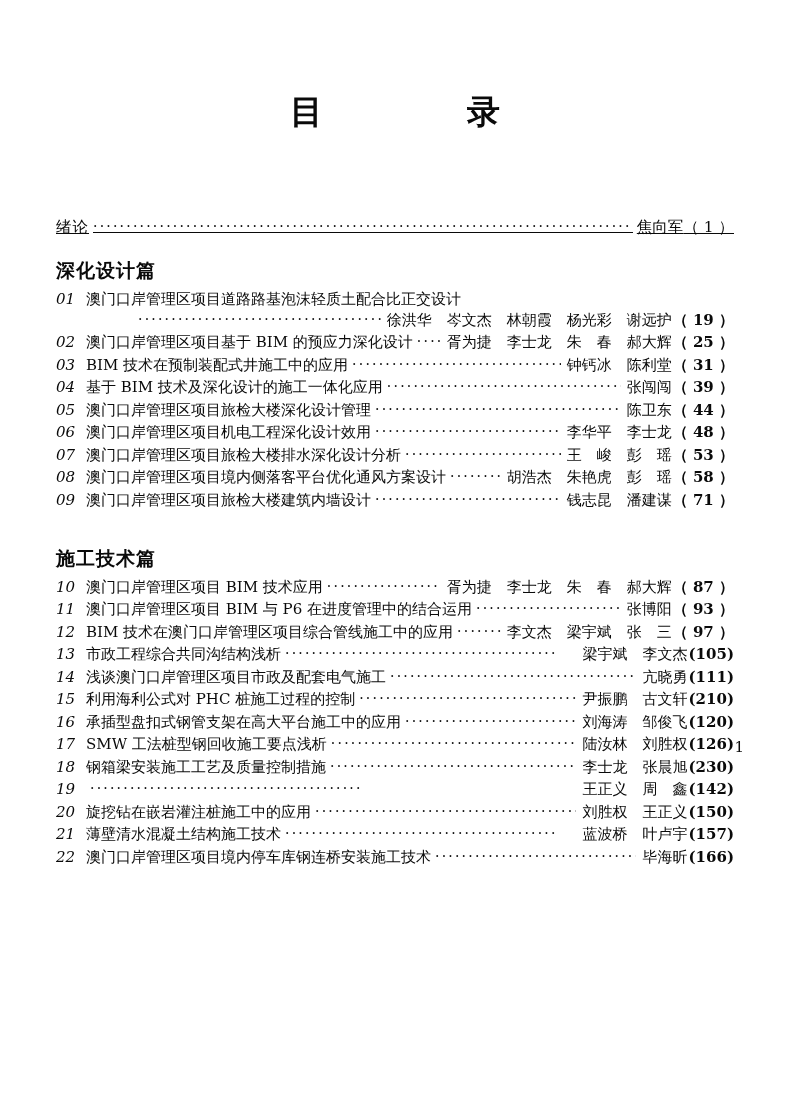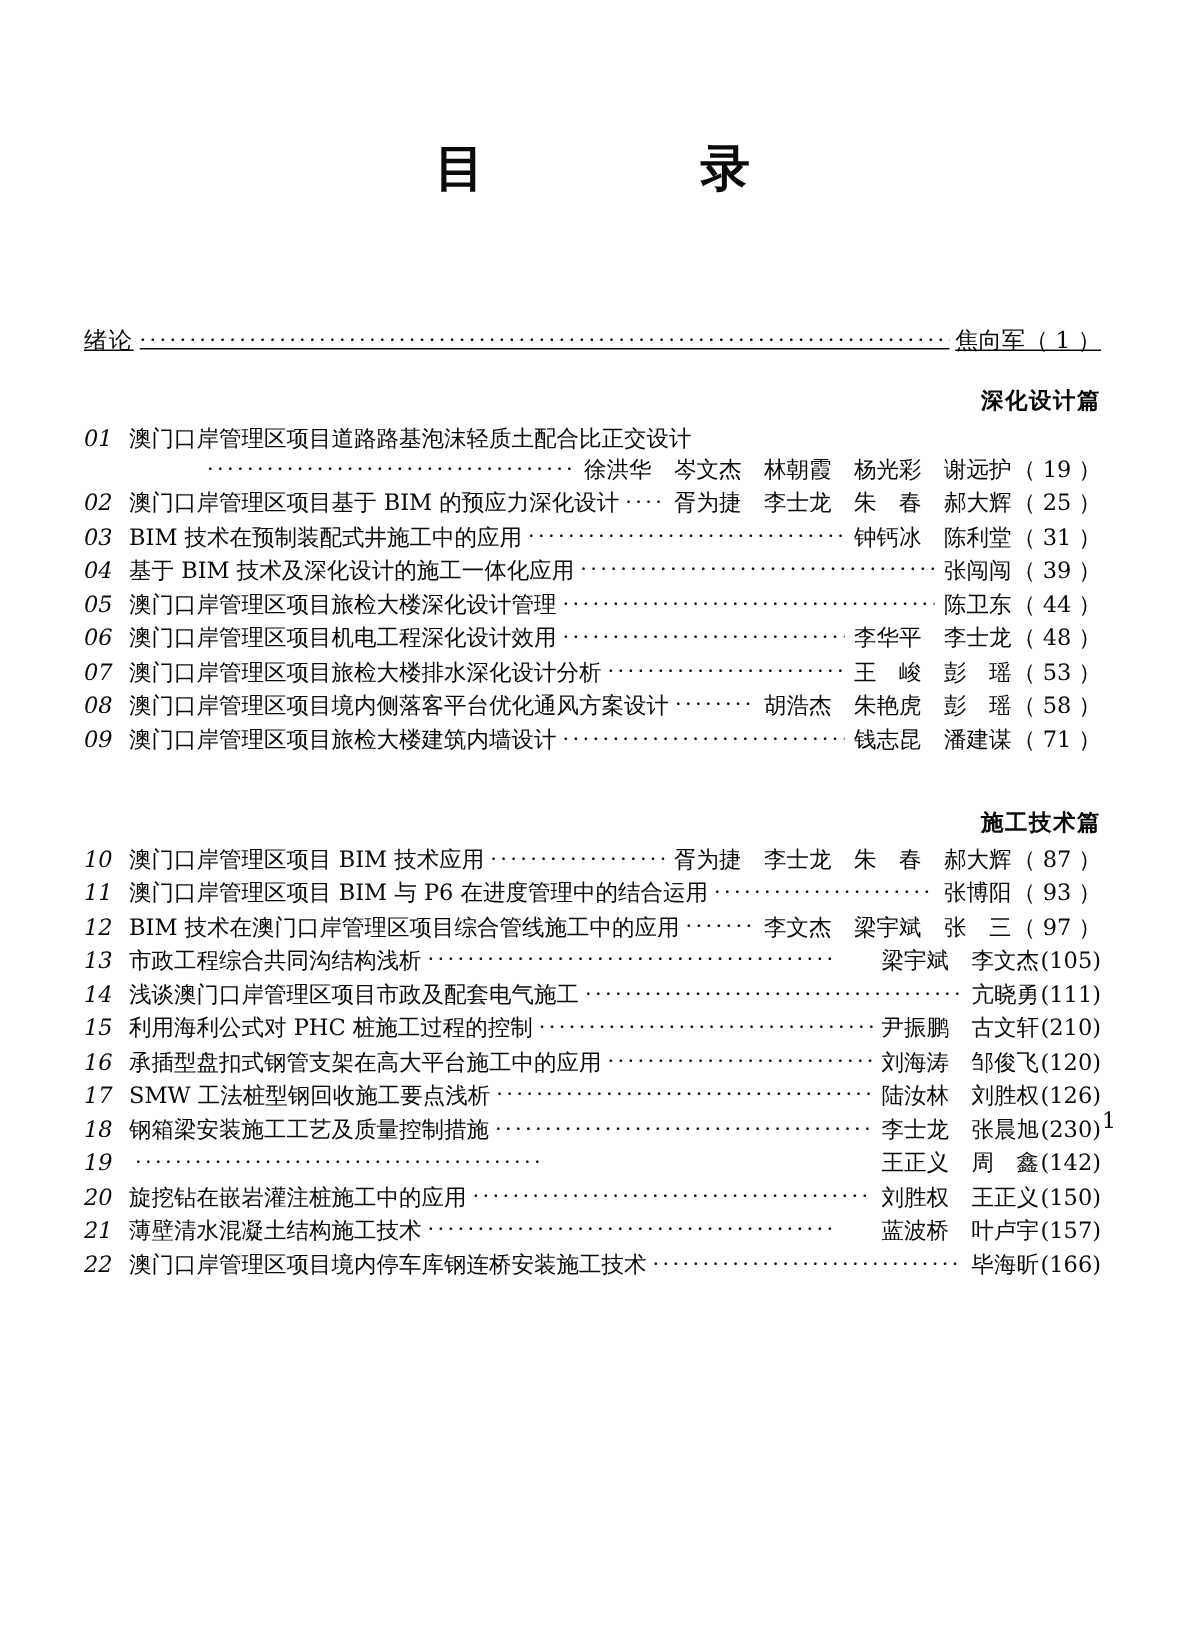--- a/index.html
+++ b/index.html
@@ -51,22 +51,22 @@
     font-size: 14px;
     letter-spacing: 2.2px;
     color: #111;
     transform: translateY(-1px);
   }
   .preface .author { white-space: nowrap; }
   .preface .pg { white-space: nowrap; }
 
   
   .section-head {
-    text-align: right;
-    font-size: 15px;
+    text-align: left;
+    font-size: 19px;
     font-weight: bold;
     margin: 20px 0 8px 0;
     letter-spacing: 1px;
   }
   .section-head.second { margin-top: 38px; }
 
   
   .entry {
     display: flex;
     align-items: baseline;
@@ -87,20 +87,21 @@
     letter-spacing: 0px;
   }
   .entry .authors {
     white-space: nowrap;
     margin-left: 2px;
   }
   .entry .pg {
     white-space: nowrap;
     margin-left: 1px;
     font-family: "DejaVu Serif", "Liberation Serif", serif;
+    font-weight: bold;
   }
   
   .entry.cont {
     padding-left: 78px;
     margin-top: -2px;
   }
 
   .pagenum {
     position: absolute;
     right: 46px;

